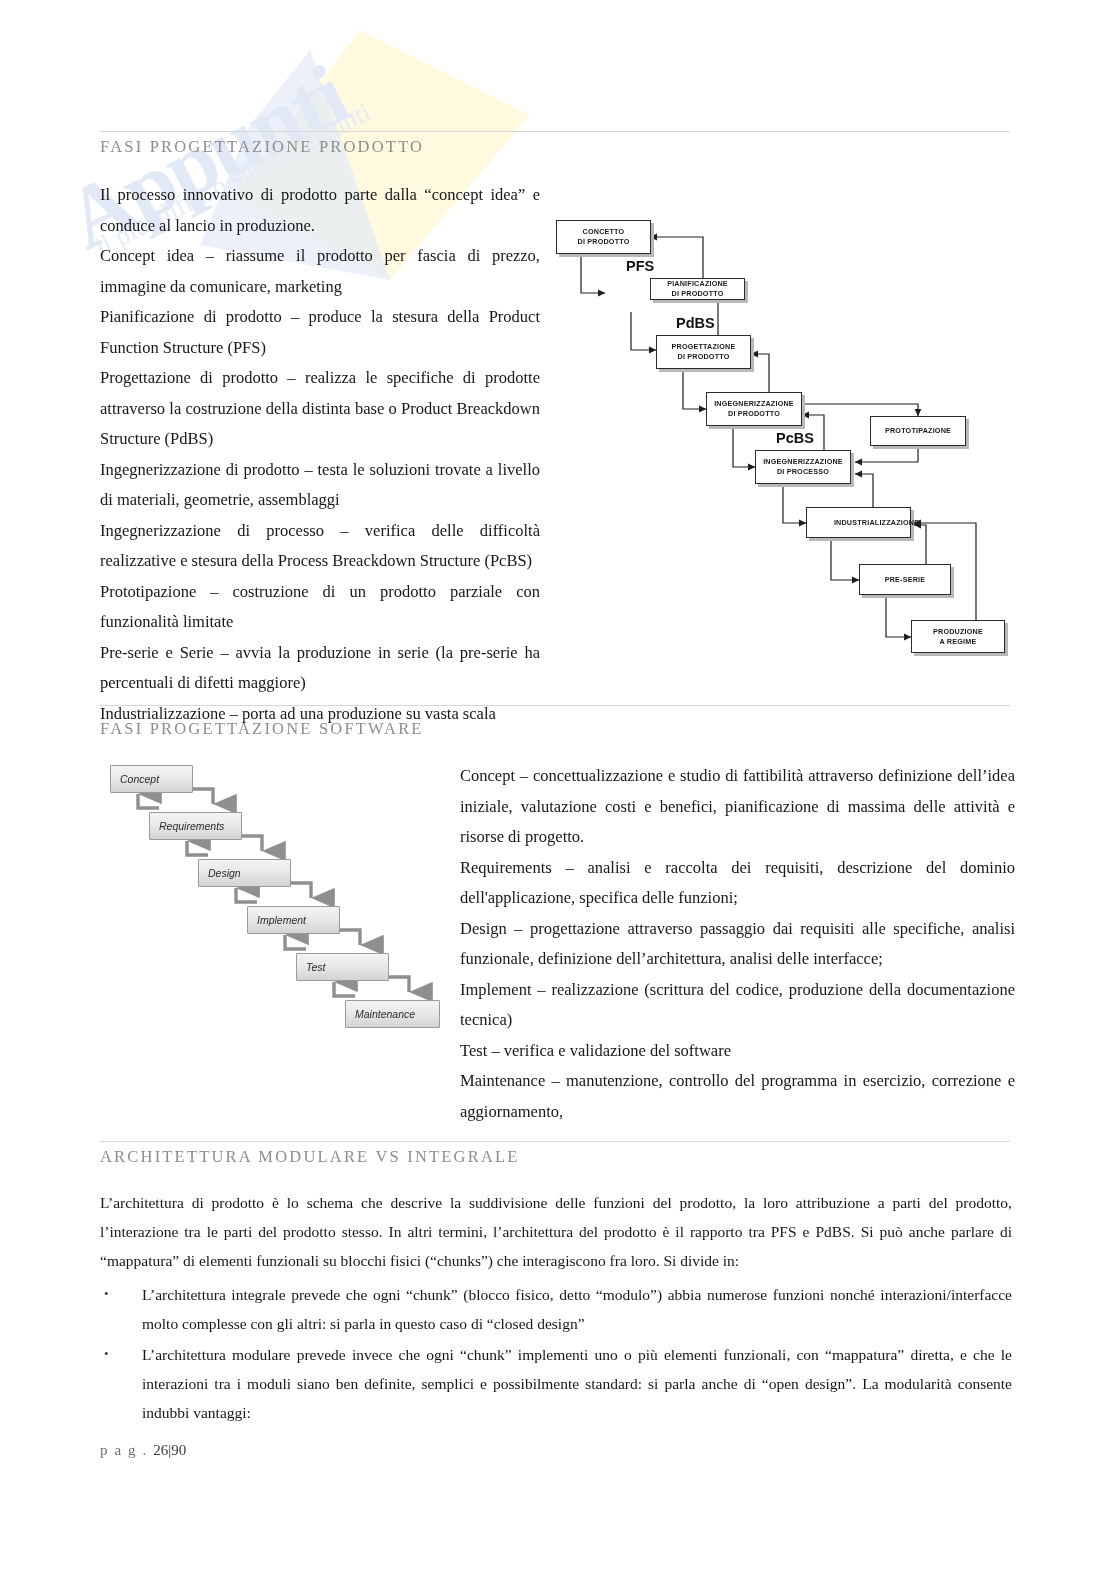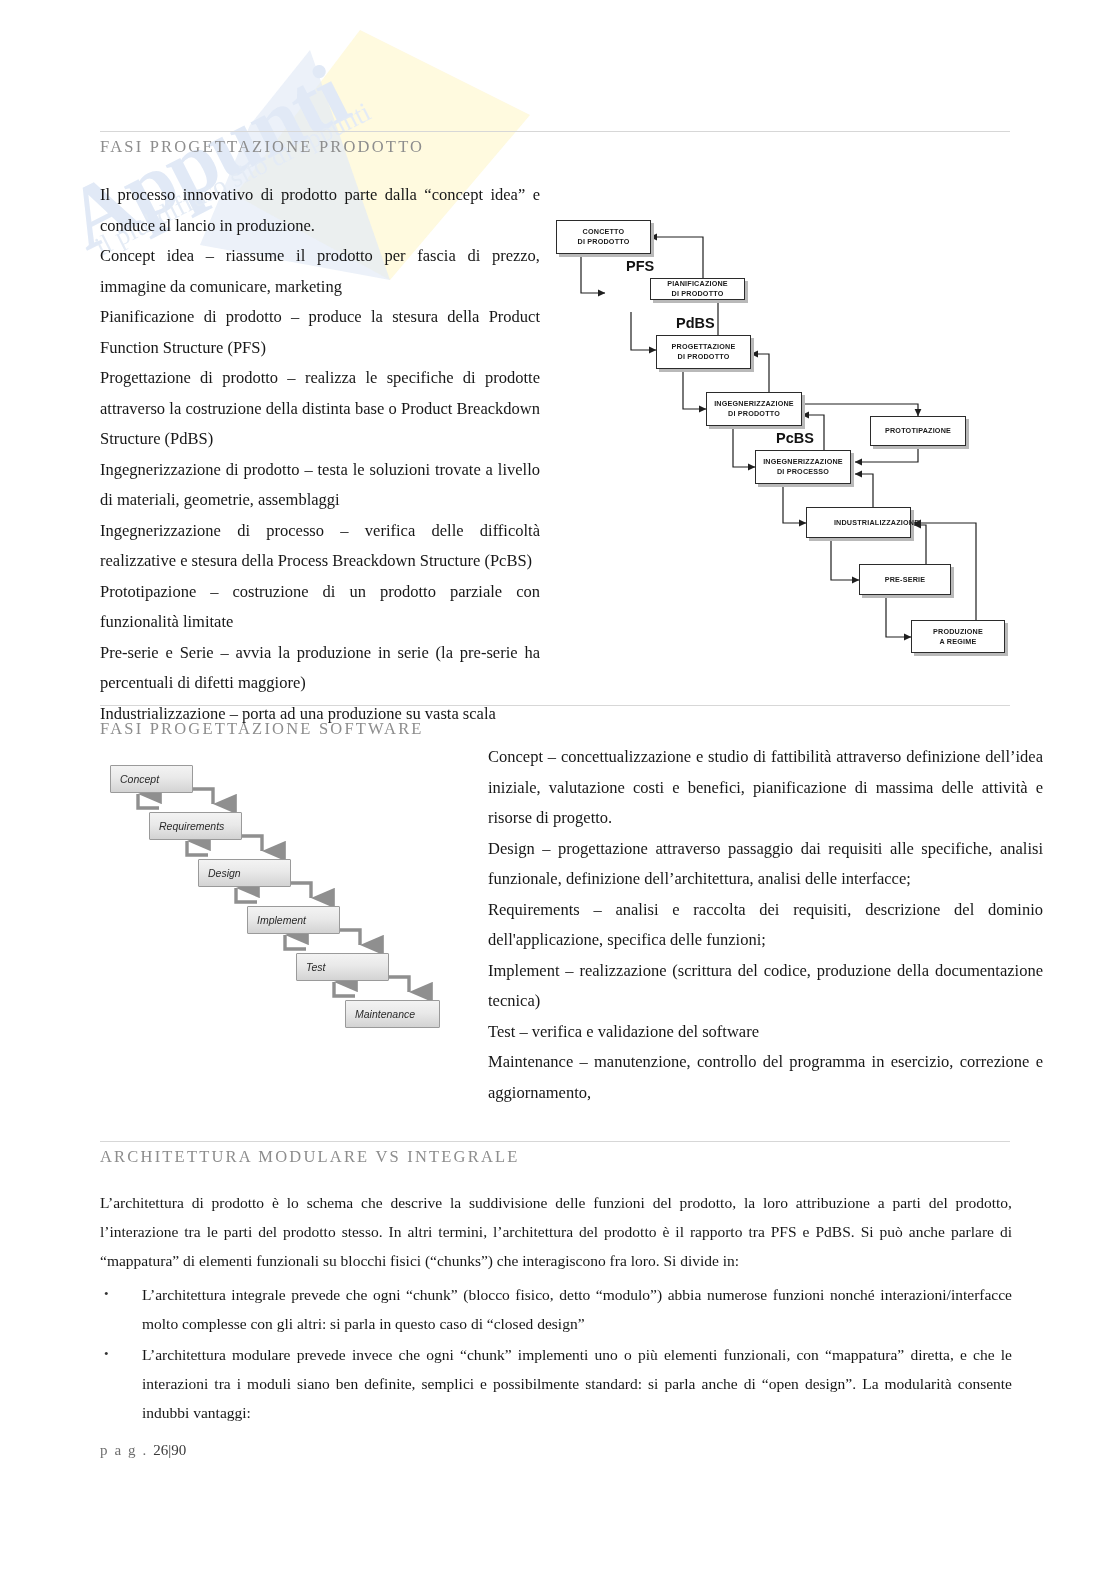--- a/index.html
+++ b/index.html
@@ -261,24 +261,24 @@
         <span>Implement</span>
       </div>
       <div class="wfbox" style="left:196px;top:201px;width:93px;height:28px;">
         <span>Test</span>
       </div>
       <div class="wfbox" style="left:245px;top:248px;width:95px;height:28px;">
         <span>Maintenance</span>
       </div>
     </div>
 
-    <div class="col-right" style="top:742px;margin-left:28px;">
+    <div class="col-right" style="top:761px;">
       <div>Concept – concettualizzazione e studio di fattibilità attraverso definizione dell’idea iniziale, valutazione costi e benefici, pianificazione di massima delle attività e risorse di progetto.</div>
+      <div>Requirements – analisi e raccolta dei requisiti, descrizione del dominio dell'applicazione, specifica delle funzioni;</div>
       <div>Design – progettazione attraverso passaggio dai requisiti alle specifiche, analisi funzionale, definizione dell’architettura, analisi delle interfacce;</div>
-      <div>Requirements – analisi e raccolta dei requisiti, descrizione del dominio dell'applicazione, specifica delle funzioni;</div>
       <div>Implement – realizzazione (scrittura del codice, produzione della documentazione tecnica)</div>
       <div>Test – verifica e validazione del software</div>
       <div>Maintenance – manutenzione, controllo del programma in esercizio, correzione e aggiornamento,</div>
     </div>
 
     <div class="rule" style="top:1141px;"></div>
     <h2 class="section" style="top:1147px;">ARCHITETTURA MODULARE VS INTEGRALE</h2>
 
     <div class="para-full" style="top:1188px;">L’architettura di prodotto è lo schema che descrive la suddivisione delle funzioni del prodotto, la loro attribuzione a parti del prodotto, l’interazione tra le parti del prodotto stesso. In altri termini, l’architettura del prodotto è il rapporto tra PFS e PdBS. Si può anche parlare di “mappatura” di elementi funzionali su blocchi fisici (“chunks”) che interagiscono fra loro. Si divide in:</div>
 

